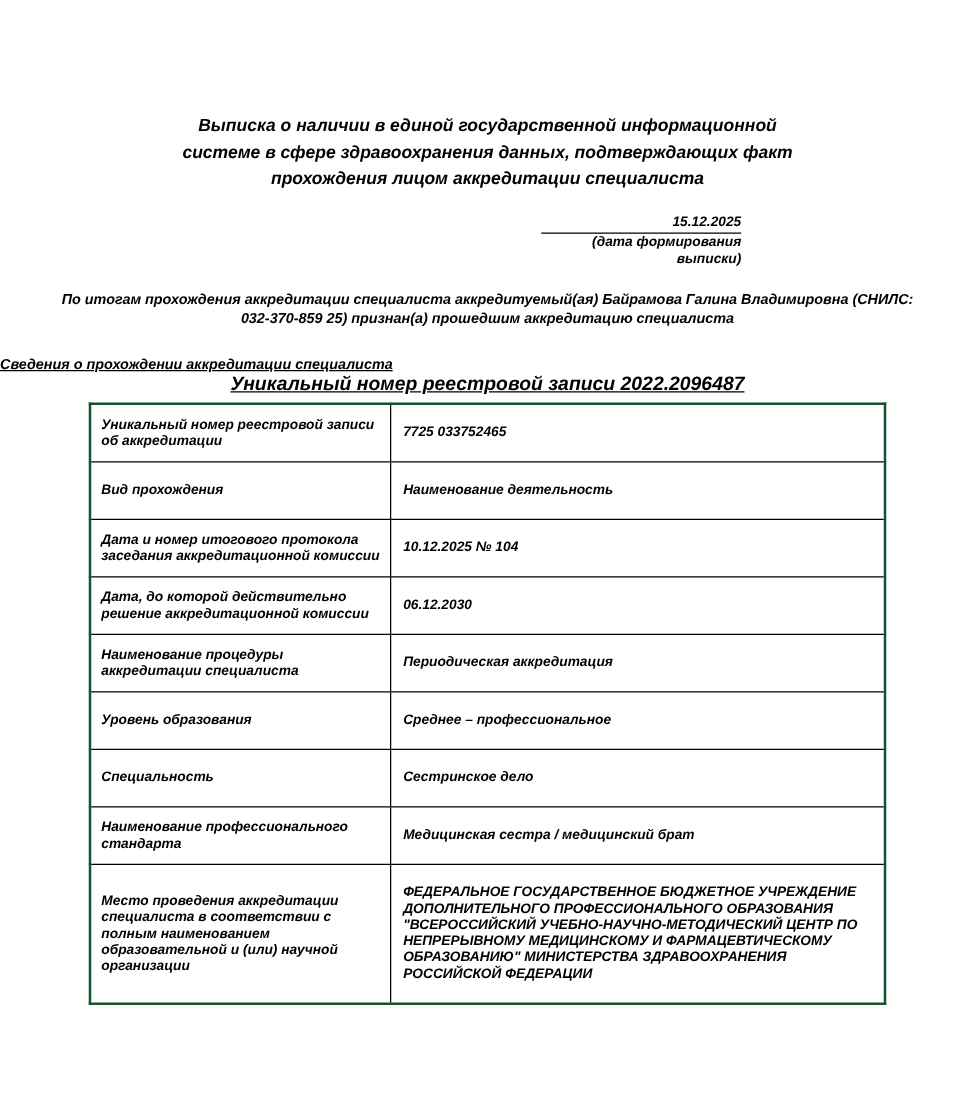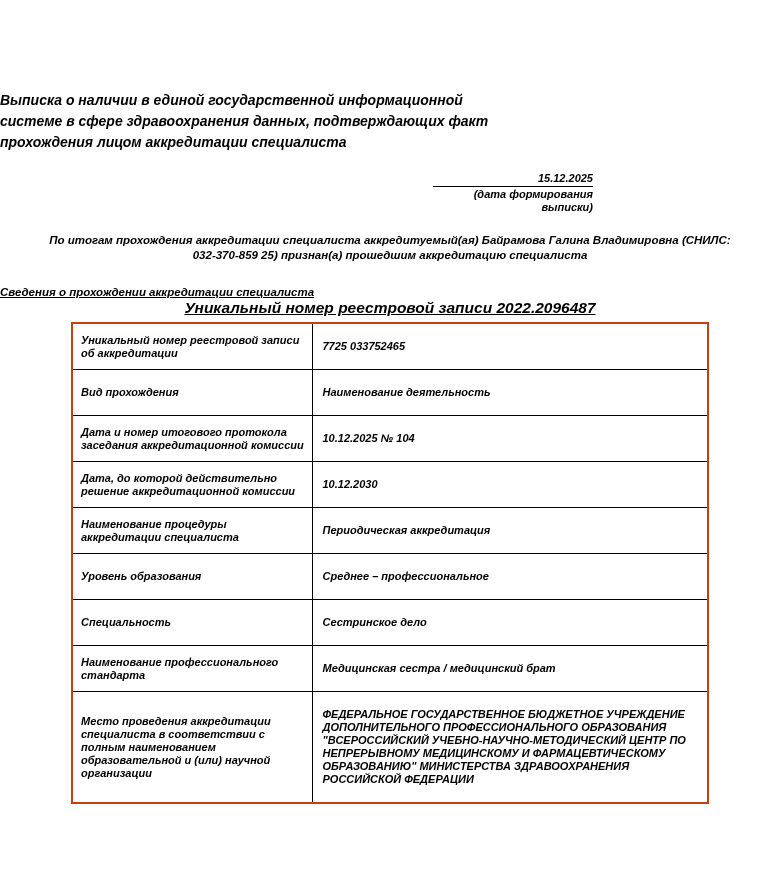--- a/index.html
+++ b/index.html
@@ -9,20 +9,21 @@
     height: 890px;
     background: #ffffff;
     overflow: hidden;
     font-family: "Liberation Sans", sans-serif;
     font-weight: bold;
     font-style: italic;
     color: #000000;
   }
   .title {
     padding-top: 90px;
+    text-align: center;
     font-size: 14px;
     line-height: 21px;
   }
   .date-block {
     width: 160px;
     margin: 18px 187px 0 auto;
     text-align: right;
     font-size: 11px;
   }
   .date-value {
@@ -53,21 +54,21 @@
     text-align: center;
     font-size: 15.5px;
     line-height: 17px;
     text-decoration: underline;
   }
   table.acc {
     width: 600px;
     margin: 6px auto 0;
     border-collapse: collapse;
     table-layout: fixed;
-    border: 2px solid #c2410c;
+    border: 2px solid #14532d;
     font-size: 11px;
   }
   table.acc td {
     border: 1.5px solid #000;
     vertical-align: middle;
     line-height: 13px;
     box-sizing: border-box;
     word-wrap: break-word;
   }
   td.cell-label {
@@ -113,21 +114,21 @@
       <tr>
         <td class="cell-label">Вид прохождения</td>
         <td class="cell-value">Наименование деятельность</td>
       </tr>
       <tr>
         <td class="cell-label">Дата и номер итогового протокола заседания аккредитационной комиссии</td>
         <td class="cell-value">10.12.2025 № 104</td>
       </tr>
       <tr>
         <td class="cell-label">Дата, до которой действительно решение аккредитационной комиссии</td>
-        <td class="cell-value">10.12.2030</td>
+        <td class="cell-value">06.12.2030</td>
       </tr>
       <tr>
         <td class="cell-label">Наименование процедуры аккредитации специалиста</td>
         <td class="cell-value">Периодическая аккредитация</td>
       </tr>
       <tr>
         <td class="cell-label">Уровень образования</td>
         <td class="cell-value">Среднее – профессиональное</td>
       </tr>
       <tr>

